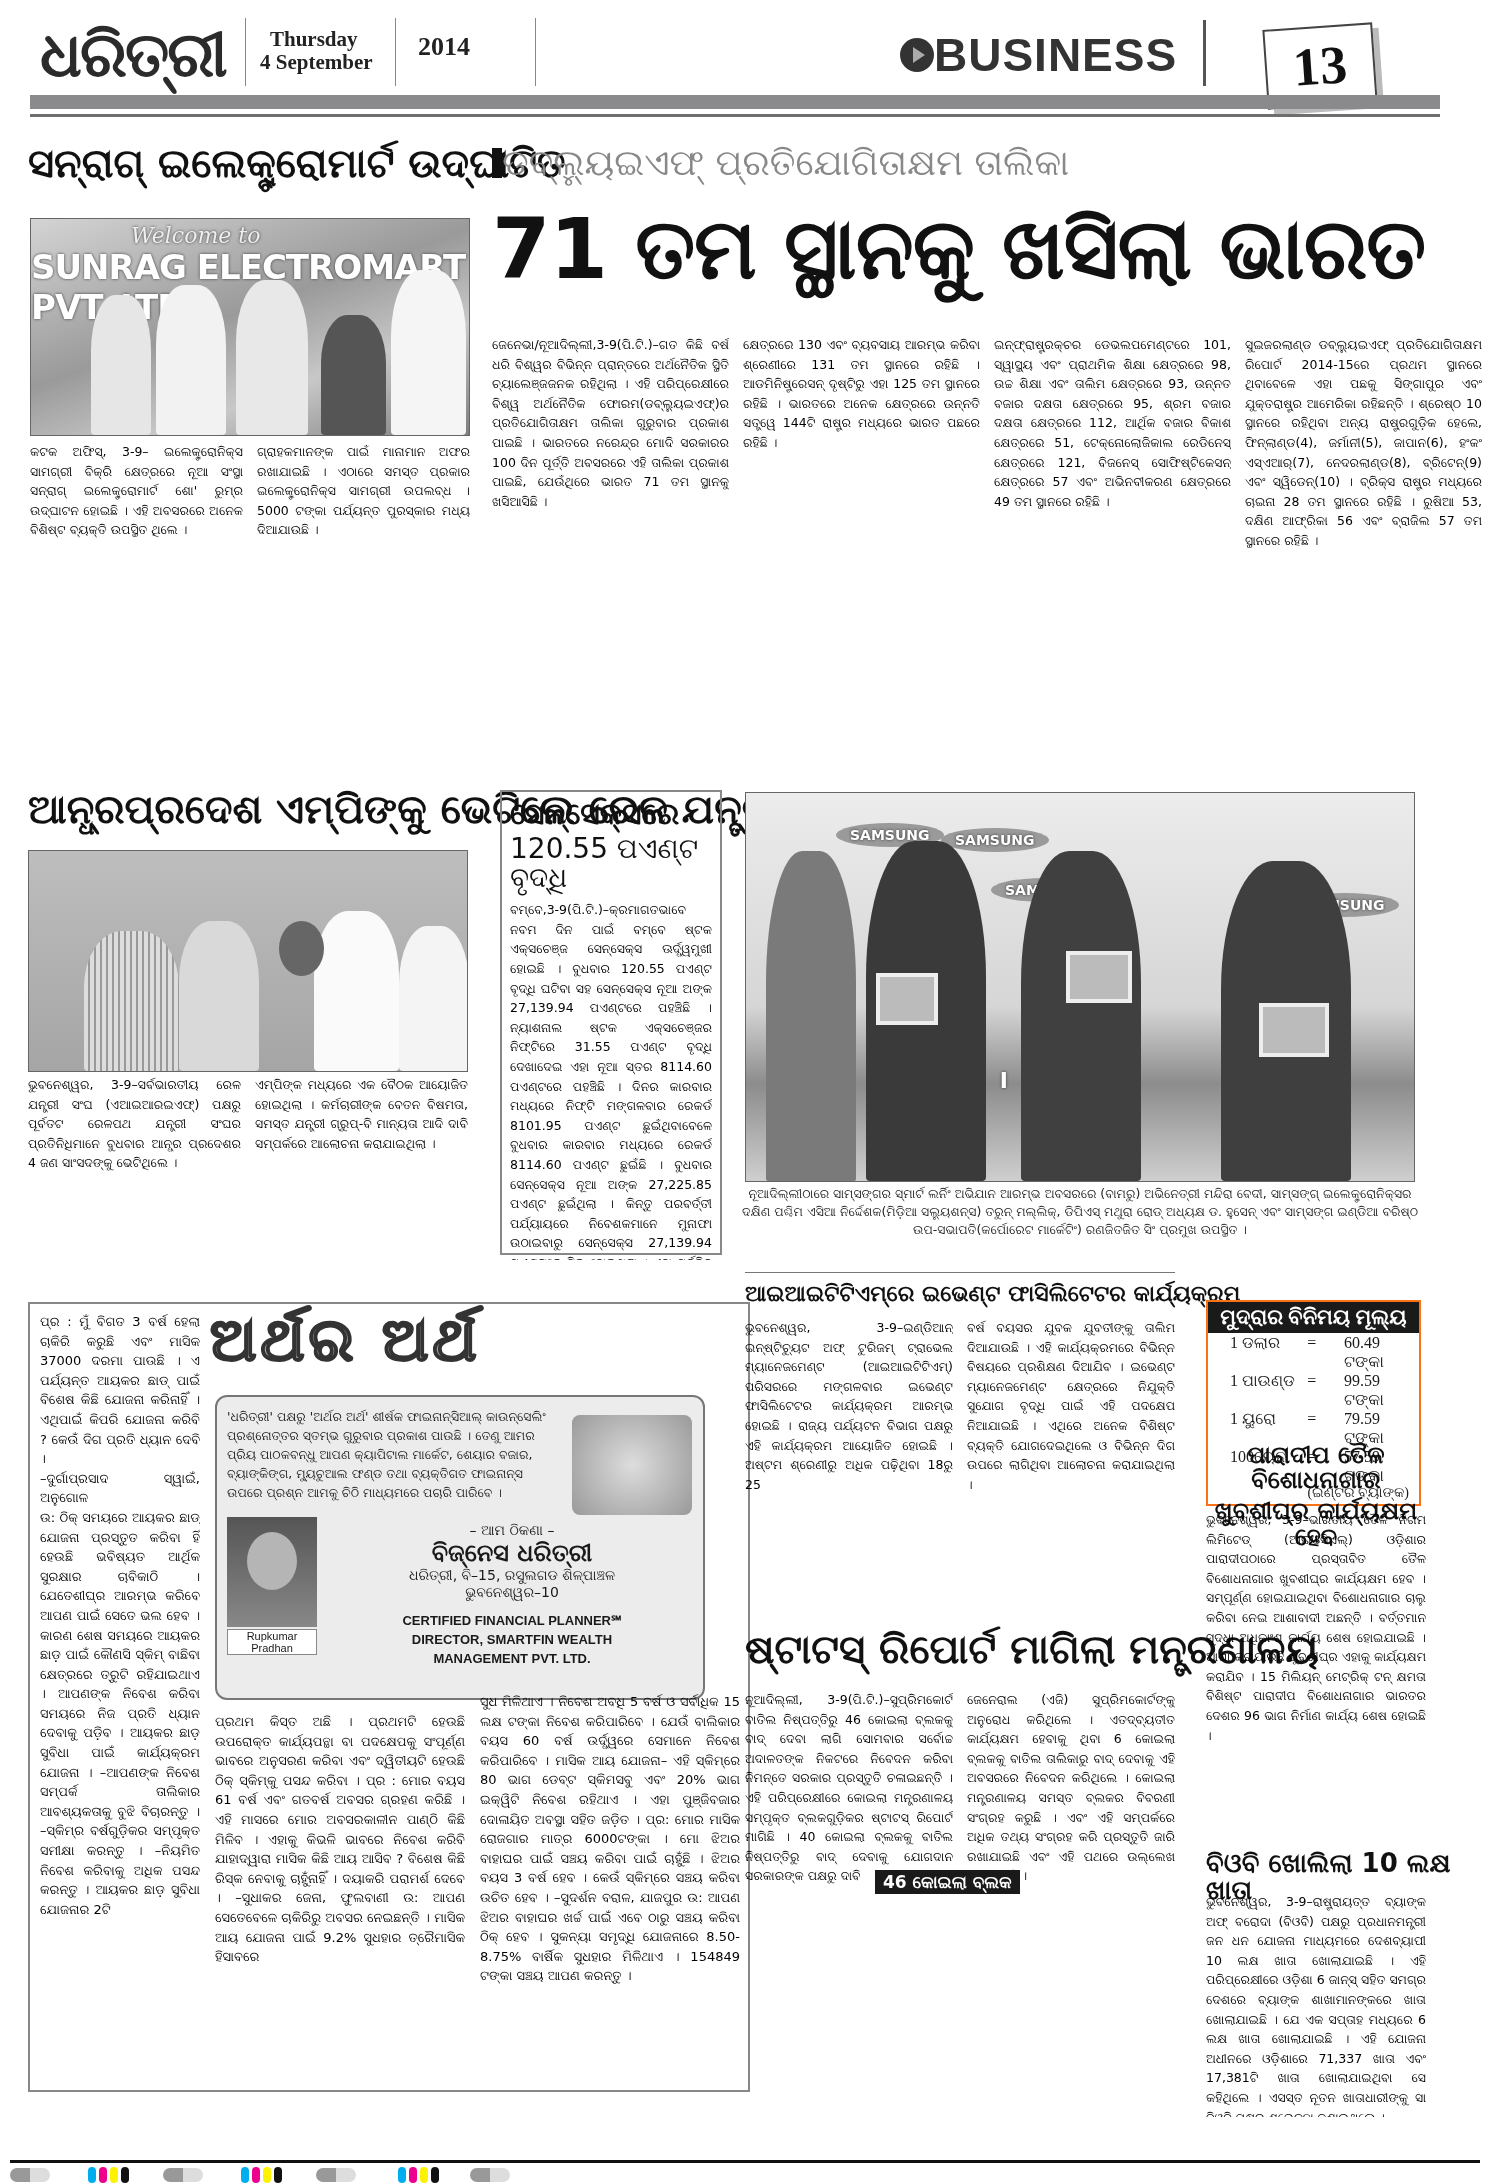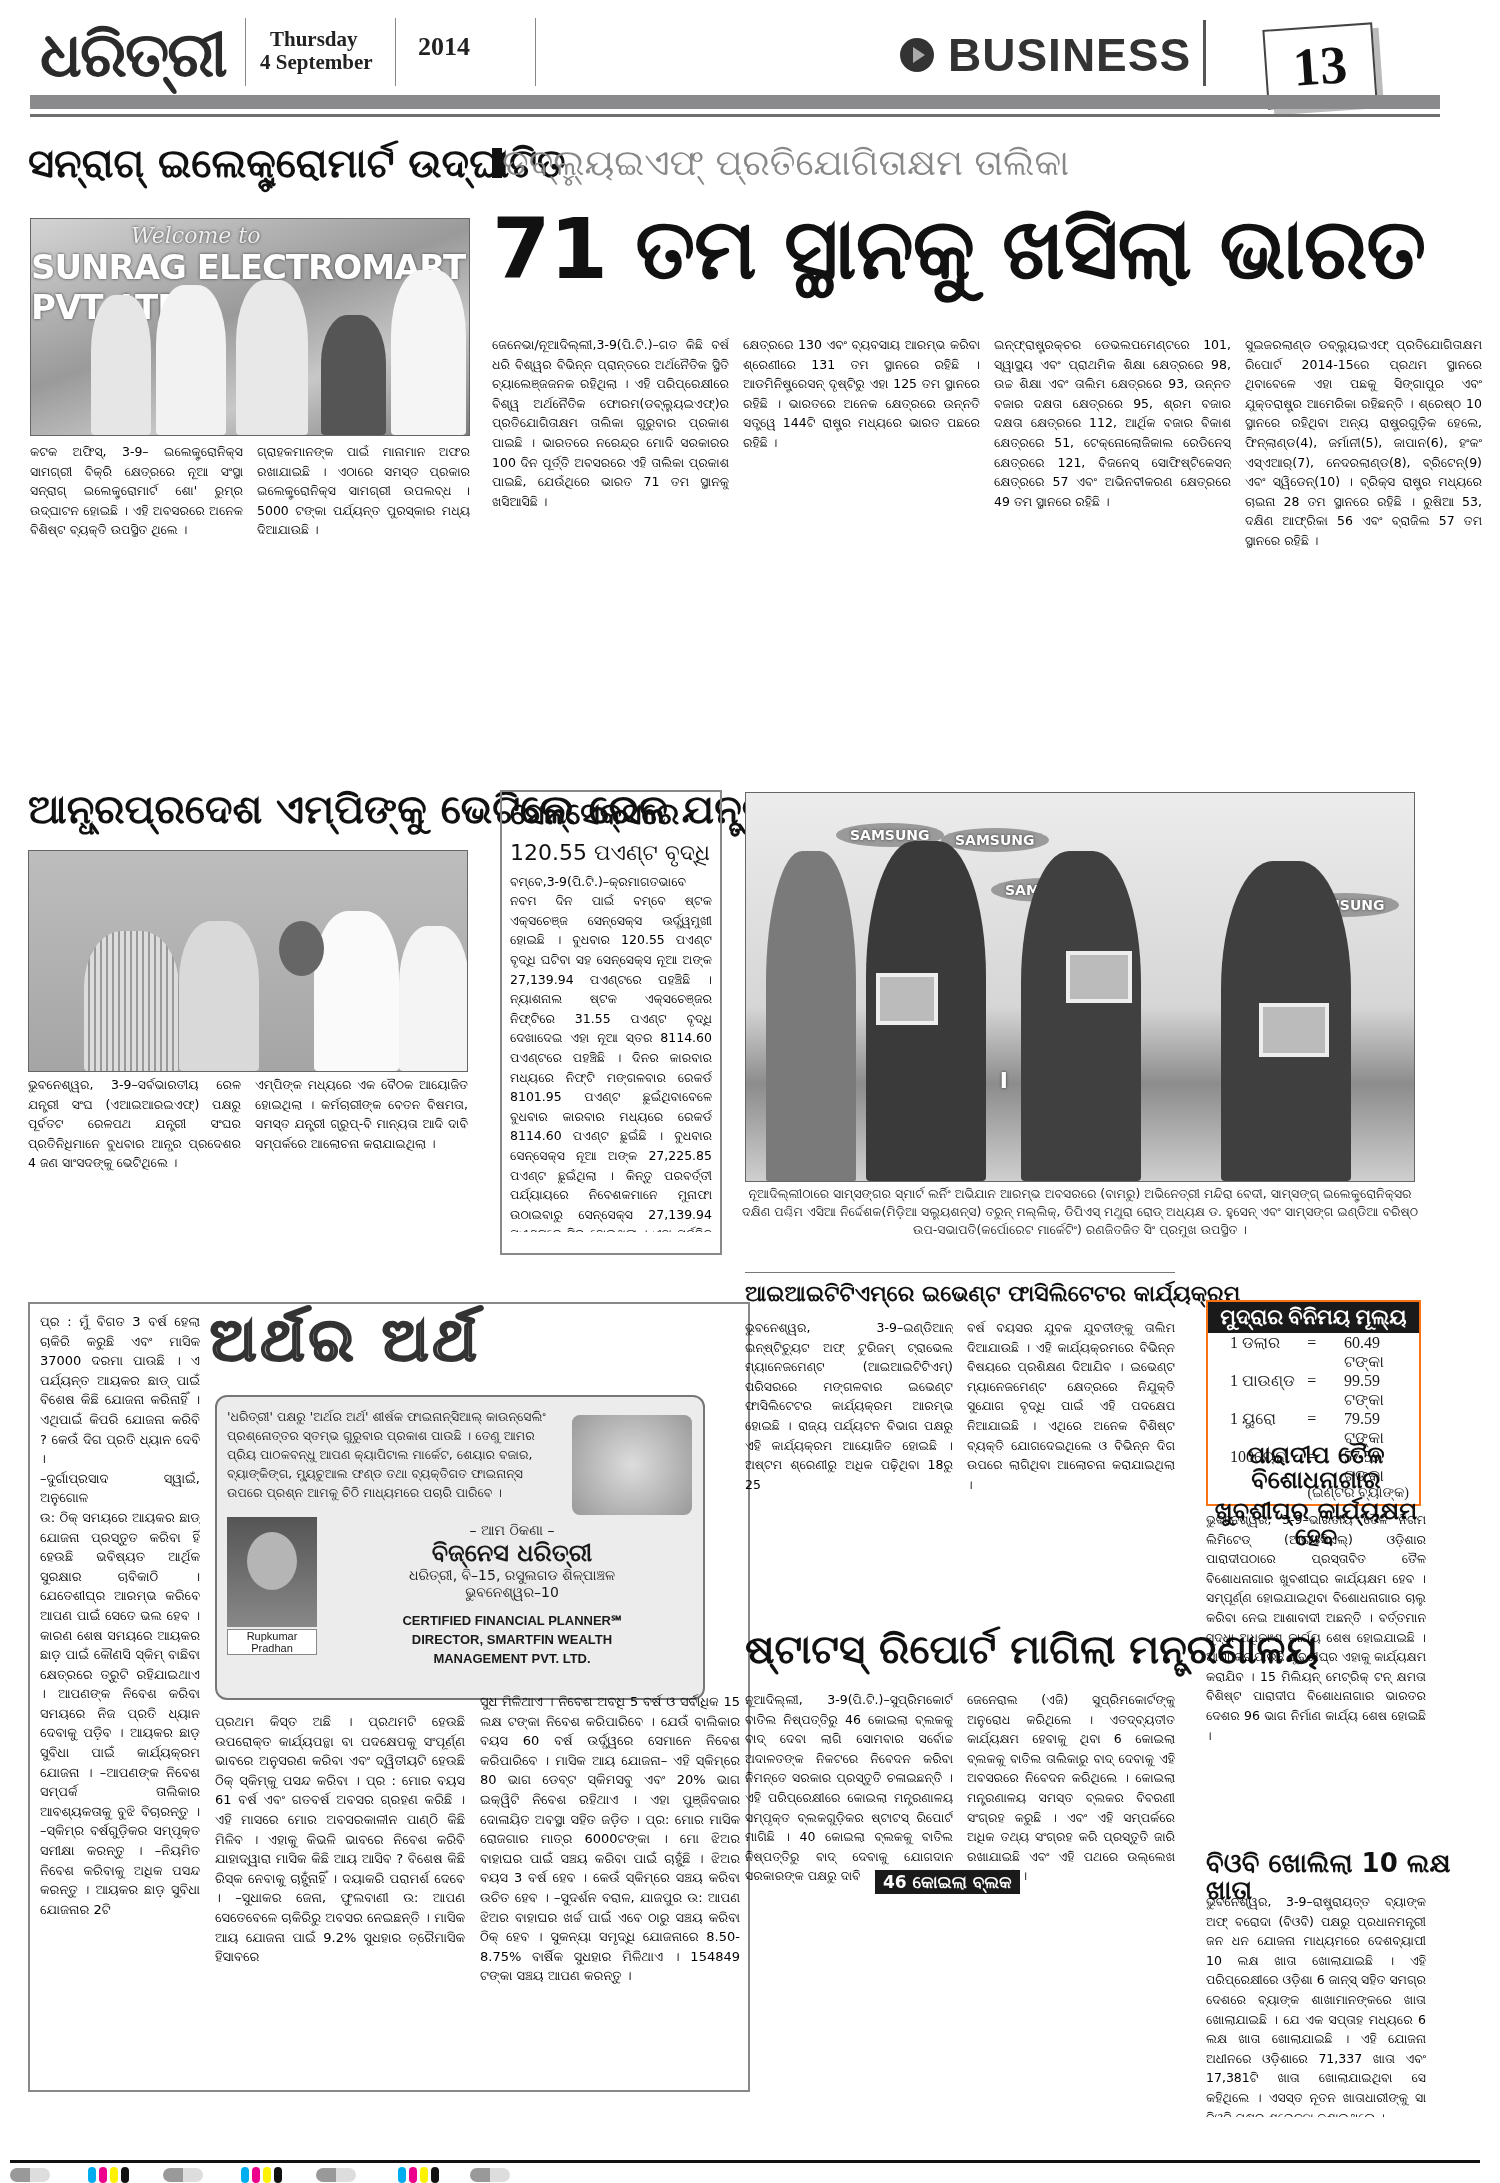--- a/index.html
+++ b/index.html
@@ -4,21 +4,21 @@
 <style>
   * { box-sizing: border-box; margin: 0; padding: 0; }
   html, body { width: 1500px; height: 2183px; background: #ffffff; overflow: hidden; }
   body { font-family: "DejaVu Sans", sans-serif; color: #1a1a1a; position: relative; }
   .abs { position: absolute; }
   
   .logo { left: 40px; top: 18px; font-size: 62px; font-weight: bold; color: #2b2b2b; font-family: "DejaVu Serif", serif; letter-spacing: -2px; }
   .vrule { width: 1px; background: #888; }
   .date-day { left: 260px; top: 28px; font: bold 21px "Liberation Serif", serif; line-height: 23px; color: #222; }
   .year { left: 418px; top: 32px; font: bold 26px "Liberation Serif", serif; color: #222; }
-  .section { left: 900px; top: 28px; font: bold 46px "Liberation Sans", sans-serif; color: #333; letter-spacing: 1px; display: flex; align-items: center; gap: 14px; }
+  .section { left: 900px; top: 28px; font: bold 46px "Liberation Sans", sans-serif; color: #333; letter-spacing: 1px; display: flex; align-items: center; }
   .section .dot { width: 34px; height: 34px; border-radius: 50%; background: #333; position: relative; }
   .section .dot:after { content: ""; position: absolute; left: 13px; top: 9px; border-left: 12px solid #aaa; border-top: 8px solid transparent; border-bottom: 8px solid transparent; }
   .pagenum { left: 1265px; top: 26px; width: 110px; height: 80px; background: #fff; border: 2px solid #444; transform: rotate(-4deg); box-shadow: 6px 6px 0 #bbb; font: bold 54px "Liberation Serif", serif; text-align: center; line-height: 76px; color: #111; }
   .band { left: 30px; top: 95px; width: 1410px; height: 14px; background: #8a8a8c; }
   .band2 { left: 30px; top: 114px; width: 1410px; height: 3px; background: #6e6e70; }
   
   .hl { font-weight: bold; color: #111; line-height: 1.05; }
   .kicker { font-size: 36px; color: #888; display: flex; align-items: center; }
   .kicker .sq { width: 10px; height: 30px; background: #111; }
   .photo { background: linear-gradient(160deg, #d4d4d4 0%, #9a9a9a 45%, #c8c8c8 70%, #7d7d7d 100%); border: 1px solid #666; overflow: hidden; }
@@ -97,21 +97,21 @@
   <div class="person" style="left:370px;width:70px;height:145px;background:#f4f4f4;"></div>
   <div class="abs" style="left:250px;top:70px;width:45px;height:55px;border-radius:50%;background:#666;"></div>
 </div>
 <div class="abs cols" style="left:28px;top:1075px;width:440px;height:175px;">
   <div class="col">ଭୁବନେଶ୍ୱର, 3-9–ସର୍ବଭାରତୀୟ ରେଳ ଯନ୍ତ୍ରୀ ସଂଘ (ଏଆଇଆରଇଏଫ୍) ପକ୍ଷରୁ ପୂର୍ବତଟ ରେଳପଥ ଯନ୍ତ୍ରୀ ସଂଘର ପ୍ରତିନିଧିମାନେ ବୁଧବାର ଆନ୍ଧ୍ର ପ୍ରଦେଶର 4 ଜଣ ସାଂସଦଙ୍କୁ ଭେଟିଥିଲେ ।</div>
   <div class="col">ଏମ୍‌ପିଙ୍କ ମଧ୍ୟରେ ଏକ ବୈଠକ ଆୟୋଜିତ ହୋଇଥିଲା । କର୍ମଚାରୀଙ୍କ ବେତନ ବିଷମତା, ସମସ୍ତ ଯନ୍ତ୍ରୀ ଗ୍ରୁପ୍-ବି ମାନ୍ୟତା ଆଦି ଦାବି ସମ୍ପର୍କରେ ଆଲୋଚନା କରାଯାଇଥିଲା ।</div>
 </div>
 
 <div class="abs boxed" style="left:500px;top:790px;width:222px;height:465px;padding:6px 8px;">
   <div class="hl" style="font-size:30px;">ସେନ୍‌ସେକ୍ସରେ</div>
-  <div class="hl" style="font-size:22px;font-weight:normal;margin-top:11px;">120.55 ପଏଣ୍ଟ ବୃଦ୍ଧି</div>
+  <div class="hl" style="font-size:28px;font-weight:normal;margin-top:4px;">120.55 ପଏଣ୍ଟ ବୃଦ୍ଧି</div>
   <div class="col" style="margin-top:8px;height:360px;">ବମ୍ବେ,3-9(ପି.ଟି.)–କ୍ରମାଗତଭାବେ ନବମ ଦିନ ପାଇଁ ବମ୍ବେ ଷ୍ଟକ ଏକ୍ସଚେଞ୍ଜ ସେନ୍‌ସେକ୍ସ ଊର୍ଦ୍ଧ୍ୱମୁଖୀ ହୋଇଛି । ବୁଧବାର 120.55 ପଏଣ୍ଟ ବୃଦ୍ଧି ଘଟିବା ସହ ସେନ୍‌ସେକ୍ସ ନୂଆ ଅଙ୍କ 27,139.94 ପଏଣ୍ଟରେ ପହଞ୍ଚିଛି । ନ୍ୟାଶନାଲ ଷ୍ଟକ ଏକ୍ସଚେଞ୍ଜର ନିଫ୍‌ଟିରେ 31.55 ପଏଣ୍ଟ ବୃଦ୍ଧି ଦେଖାଦେଇ ଏହା ନୂଆ ସ୍ତର 8114.60 ପଏଣ୍ଟରେ ପହଞ୍ଚିଛି । ଦିନର କାରବାର ମଧ୍ୟରେ ନିଫ୍‌ଟି ମଙ୍ଗଳବାର ରେକର୍ଡ 8101.95 ପଏଣ୍ଟ ଛୁଇଁଥିବାବେଳେ ବୁଧବାର କାରବାର ମଧ୍ୟରେ ରେକର୍ଡ 8114.60 ପଏଣ୍ଟ ଛୁଇଁଛି । ବୁଧବାର ସେନ୍‌ସେକ୍ସ ନୂଆ ଅଙ୍କ 27,225.85 ପଏଣ୍ଟ ଛୁଇଁଥିଲା । କିନ୍ତୁ ପରବର୍ତ୍ତୀ ପର୍ଯ୍ୟାୟରେ ନିବେଶକମାନେ ମୁନାଫା ଉଠାଇବାରୁ ସେନ୍‌ସେକ୍ସ 27,139.94 ପଏଣ୍ଟରେ ସ୍ଥିର ହୋଇଥିଲା । ଏହା ପୂର୍ବଦିନ ଶେଷ କାରବାର ତୁଳନାରେ 120.55 ପଏଣ୍ଟ ଅଧିକ । ବିଗତ 9 ଦିନ ମଧ୍ୟରେ ସେନ୍‌ସେକ୍ସ 825 ପଏଣ୍ଟ ବୃଦ୍ଧି ଦେଖାଇଛି ।</div>
 </div>
 
 <div class="abs photo" style="left:745px;top:792px;width:670px;height:390px;background:linear-gradient(180deg,#ececec 0%,#d6d6d6 55%,#8c8c8c 75%,#cfcfcf 100%);">
   <div class="ph-label" style="left:90px;top:30px;font-size:14px;color:#fff;background:#9a9a9a;padding:4px 14px;border-radius:50%;">SAMSUNG</div>
   <div class="ph-label" style="left:195px;top:35px;font-size:14px;color:#fff;background:#9a9a9a;padding:4px 14px;border-radius:50%;">SAMSUNG</div>
   <div class="ph-label" style="left:245px;top:85px;font-size:14px;color:#fff;background:#9a9a9a;padding:4px 14px;border-radius:50%;">SAMSUNG</div>
   <div class="ph-label" style="left:545px;top:100px;font-size:14px;color:#fff;background:#9a9a9a;padding:4px 14px;border-radius:50%;">SAMSUNG</div>
   <div class="ph-label" style="left:200px;top:275px;font-size:22px;color:#fff;letter-spacing:14px;">G I   E   N</div>
   <div class="person" style="left:20px;width:90px;height:330px;background:#7a7a7a;border-radius:40% 40% 2px 2px;"></div>

